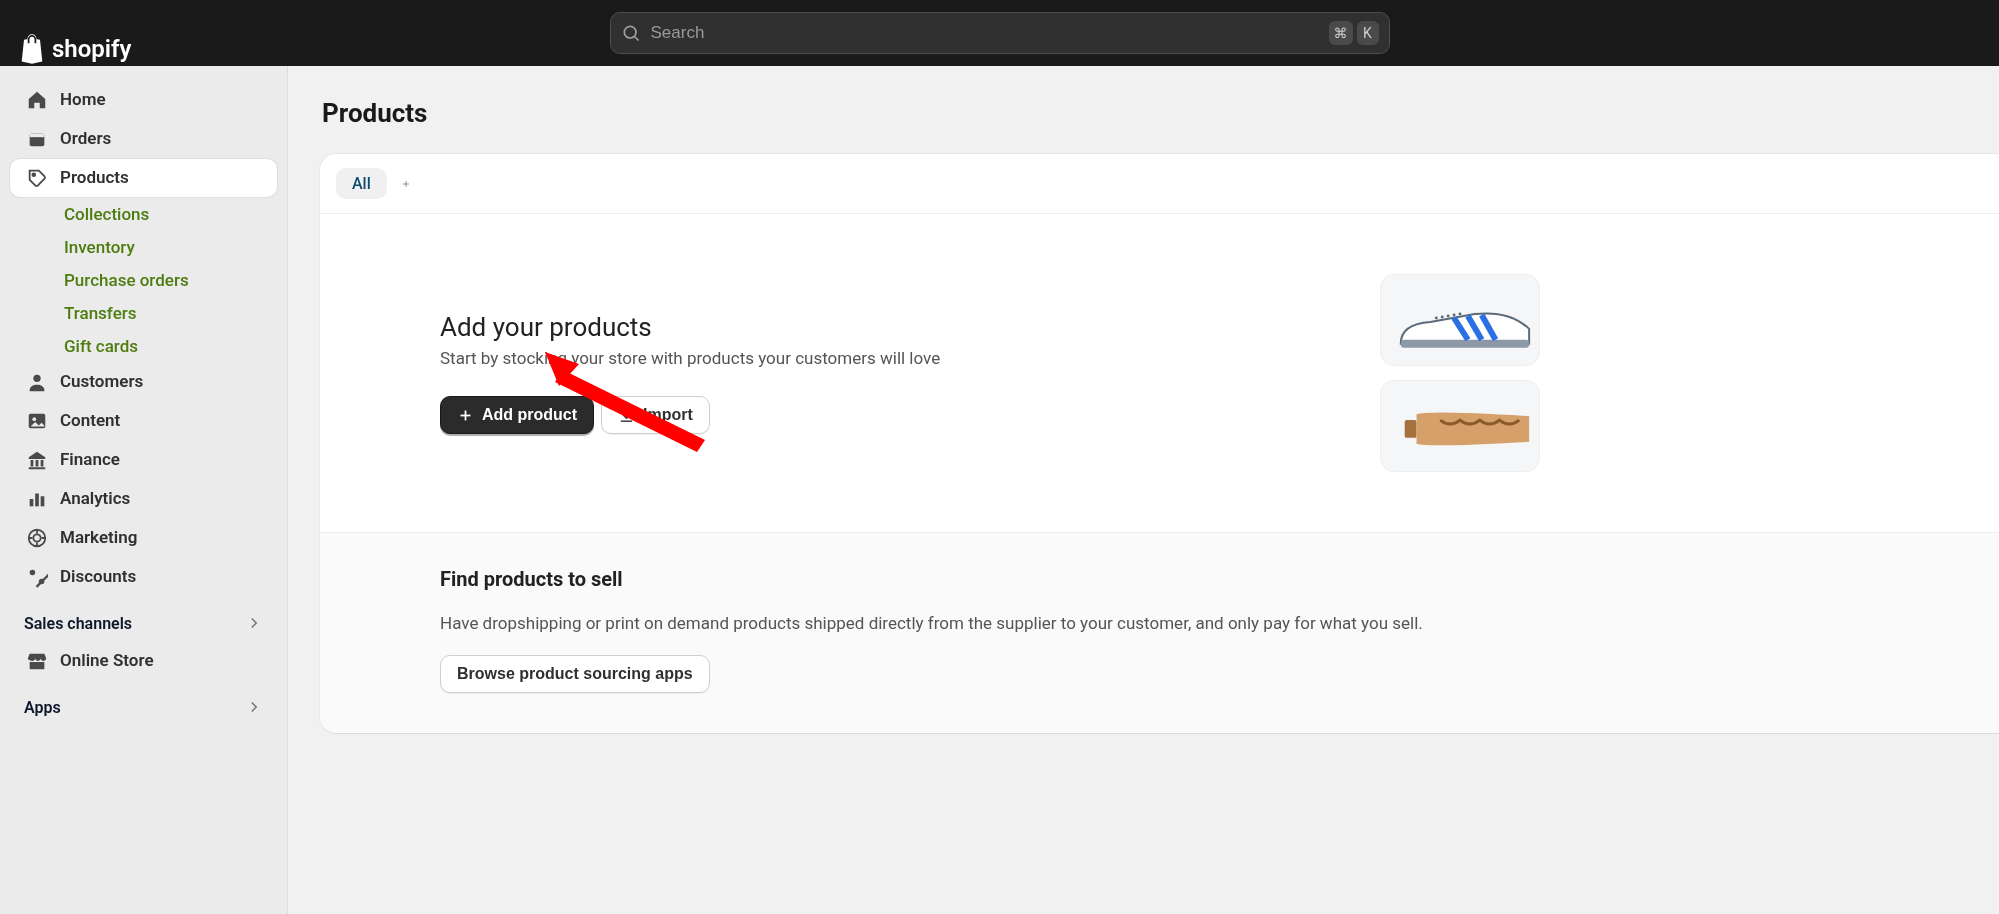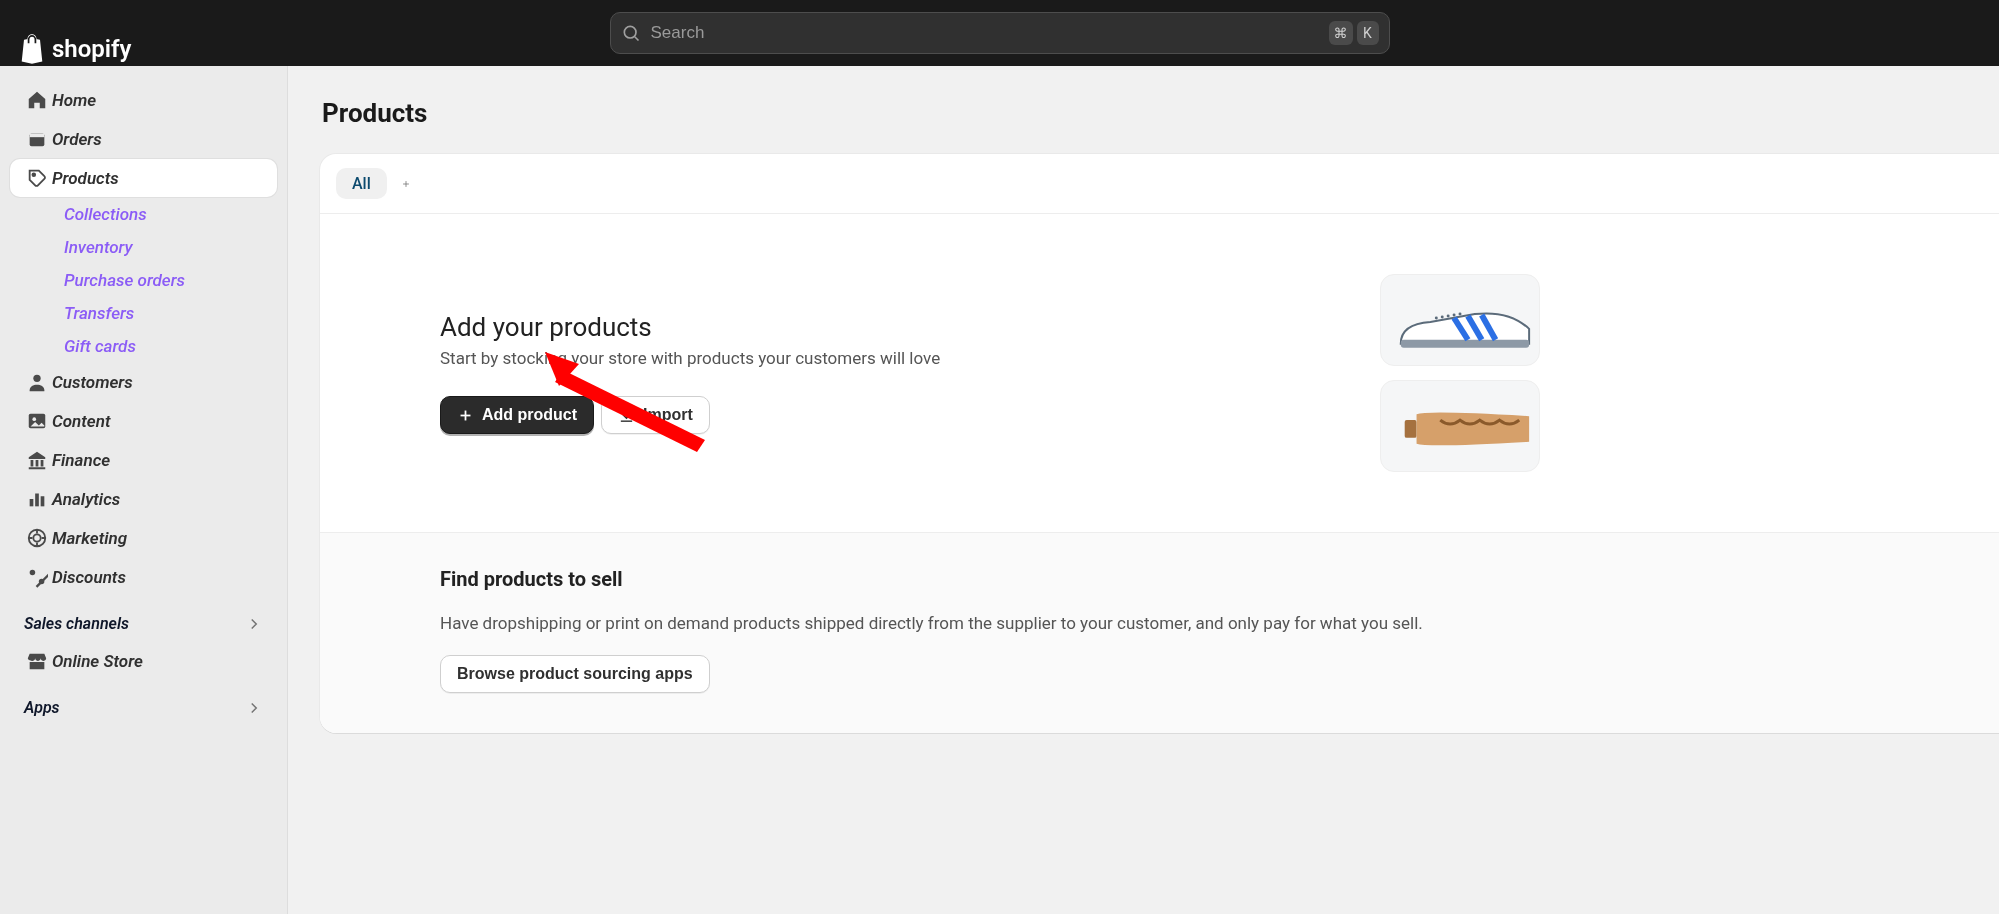--- a/index.html
+++ b/index.html
@@ -56,41 +56,40 @@
   .app { display: flex; height: calc(100% - 66px); }
   .sidebar {
     width: 288px;
     background: #ebebeb;
     padding-top: 14px;
     border-right: 1px solid #ddd;
     overflow: hidden;
   }
   .nav-item, .sub-item, .section-head {
     display: flex;
-    align-items: center;
-    gap: 4px;
+    align-items: flex-start;
+    gap: 12px;
     color: #303030;
     font-size: 17px;
     cursor: pointer;
-    font-style: italic;
   }
   .nav-item {
     padding: 8px 16px;
     margin: 1px 10px;
     border-radius: 10px;
     font-weight: 600;
   }
   .nav-item.active { background: #fff; box-shadow: 0 0 0 1px rgba(0,0,0,.05); }
   .nav-item .nicon { width: 22px; height: 22px; color: #4a4a4a; flex-shrink: 0; }
   .sub-item {
     padding: 6px 16px 6px 54px;
     margin: 1px 10px;
     font-weight: 500;
     border-radius: 10px;
-    color: #8b5cf6;
+    color: #4d7c0f;
   }
   .section-head {
     padding: 8px 24px;
     color: #0f172a;
     font-weight: 600;
     font-size: 16px;
     justify-content: space-between;
     margin-top: 10px;
   }
   .chevlet { width: 18px; height: 18px; color: #737373; }

